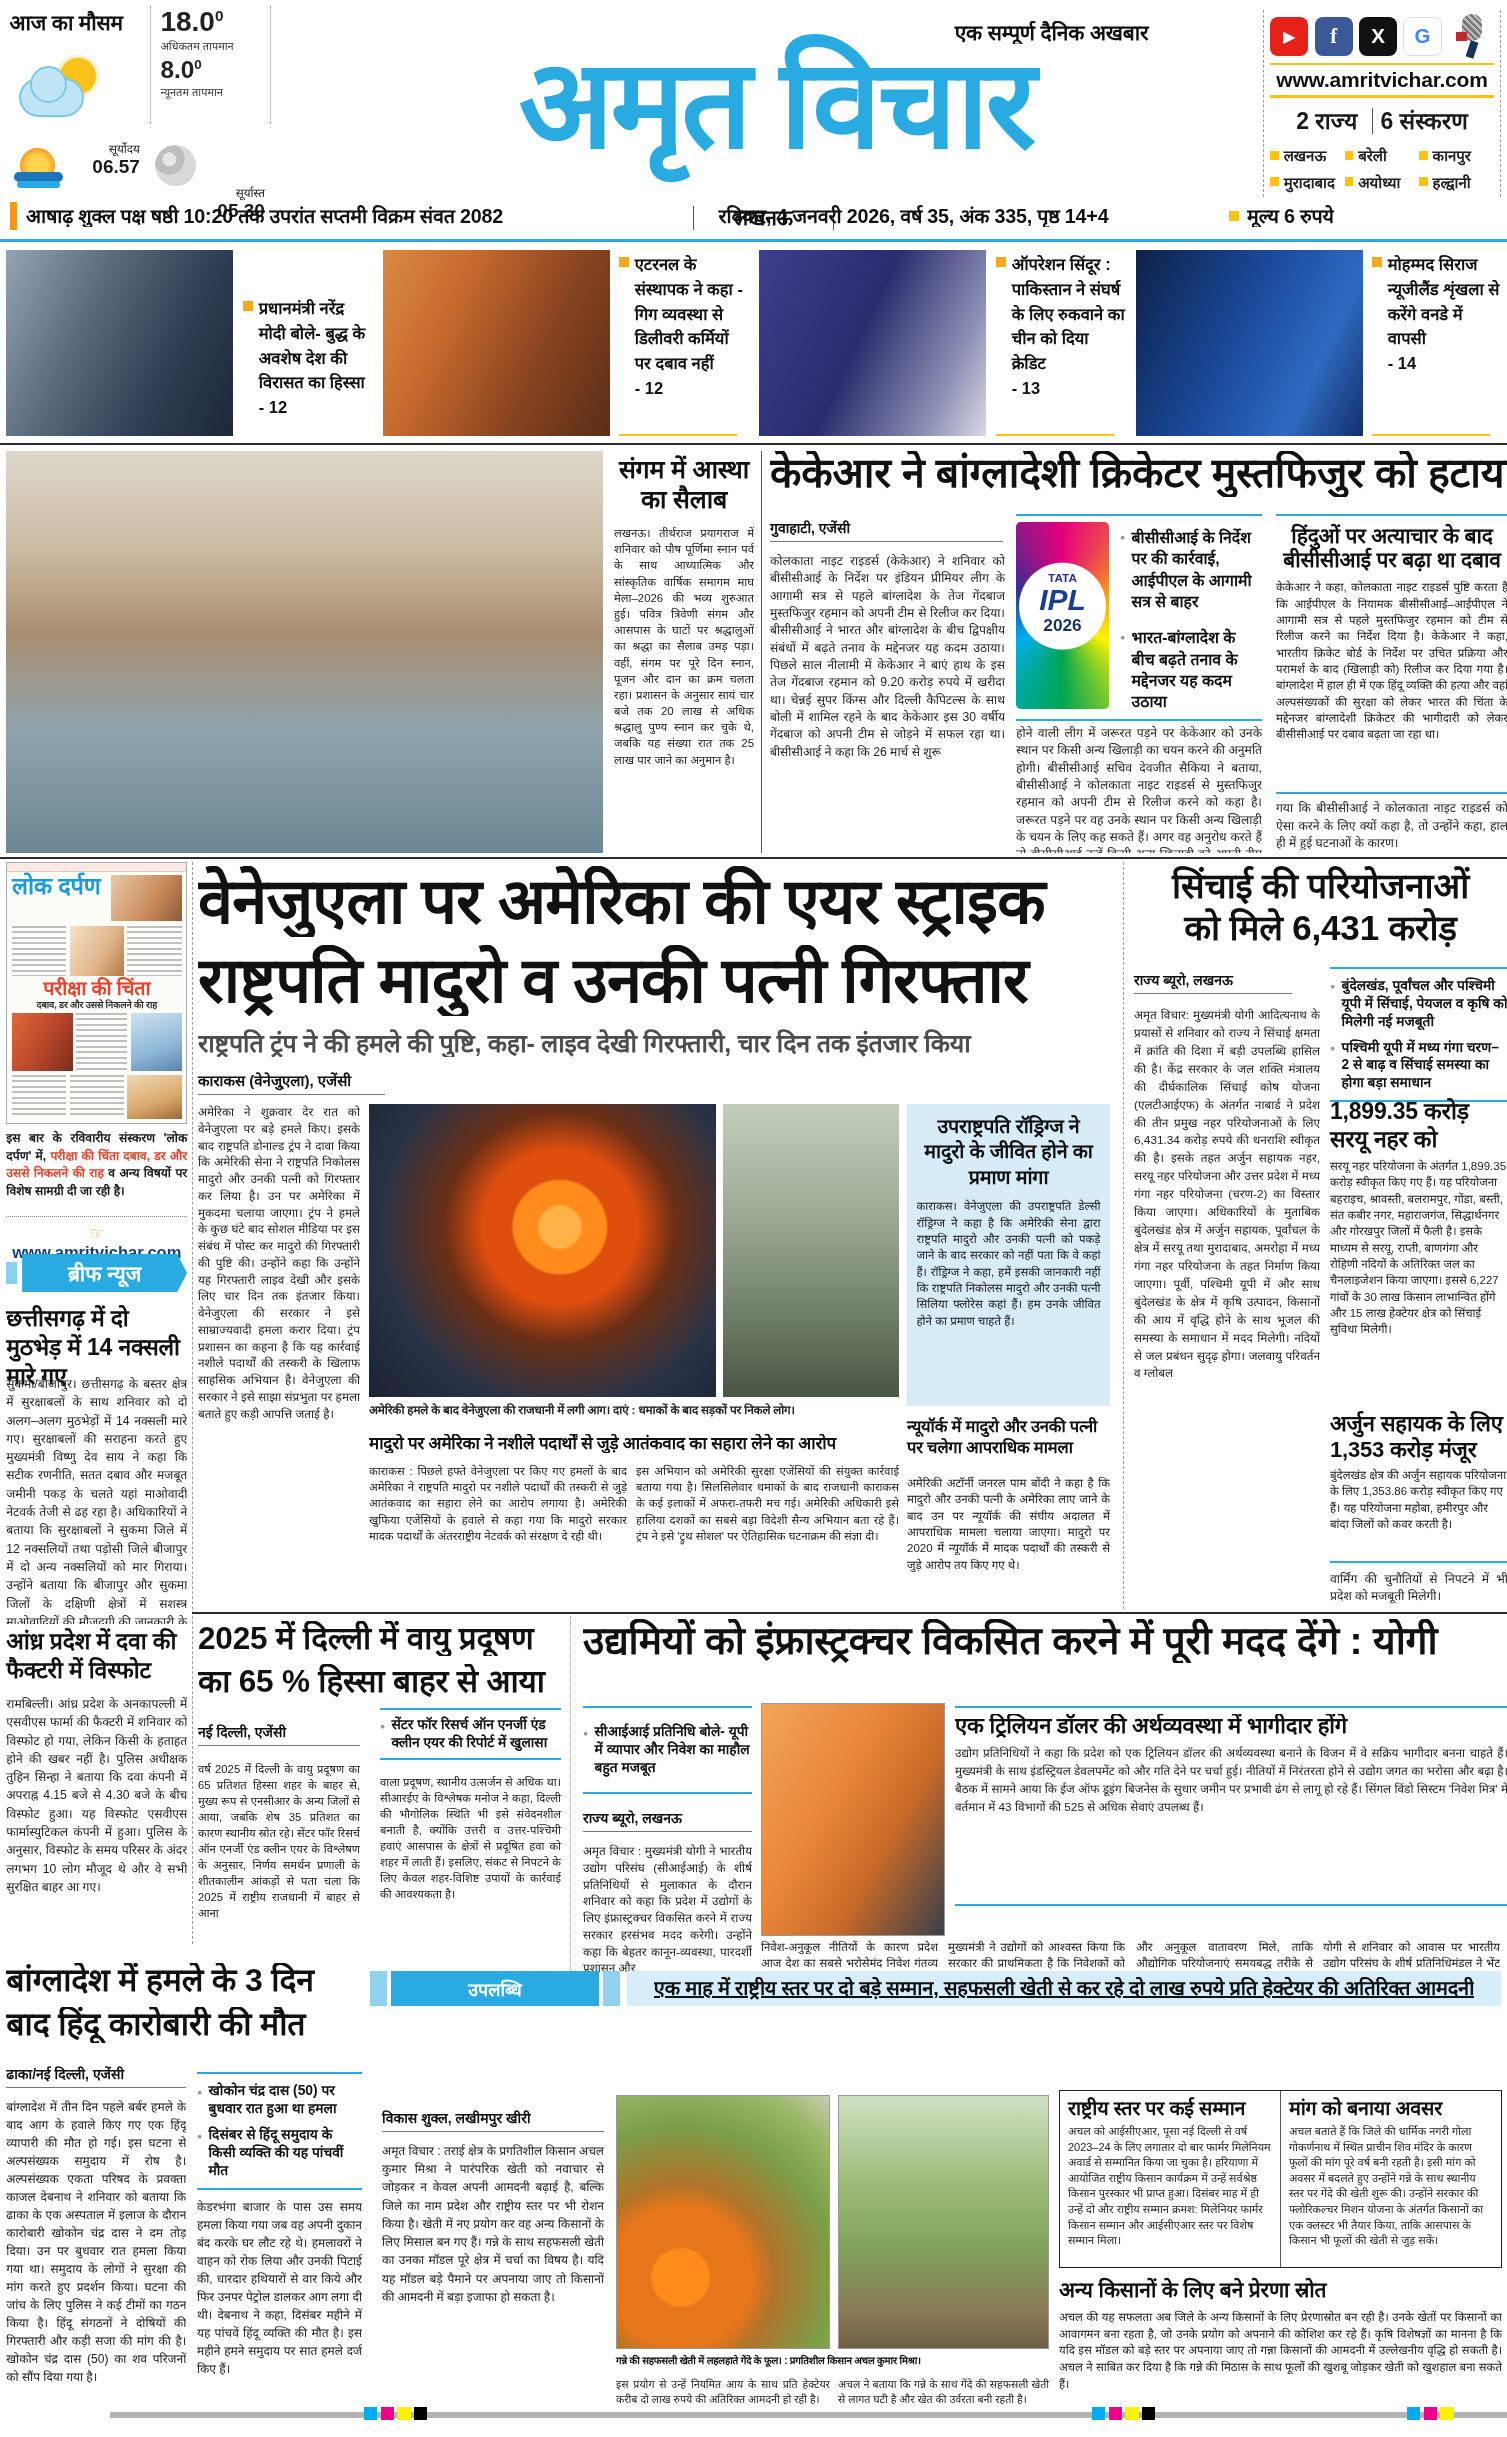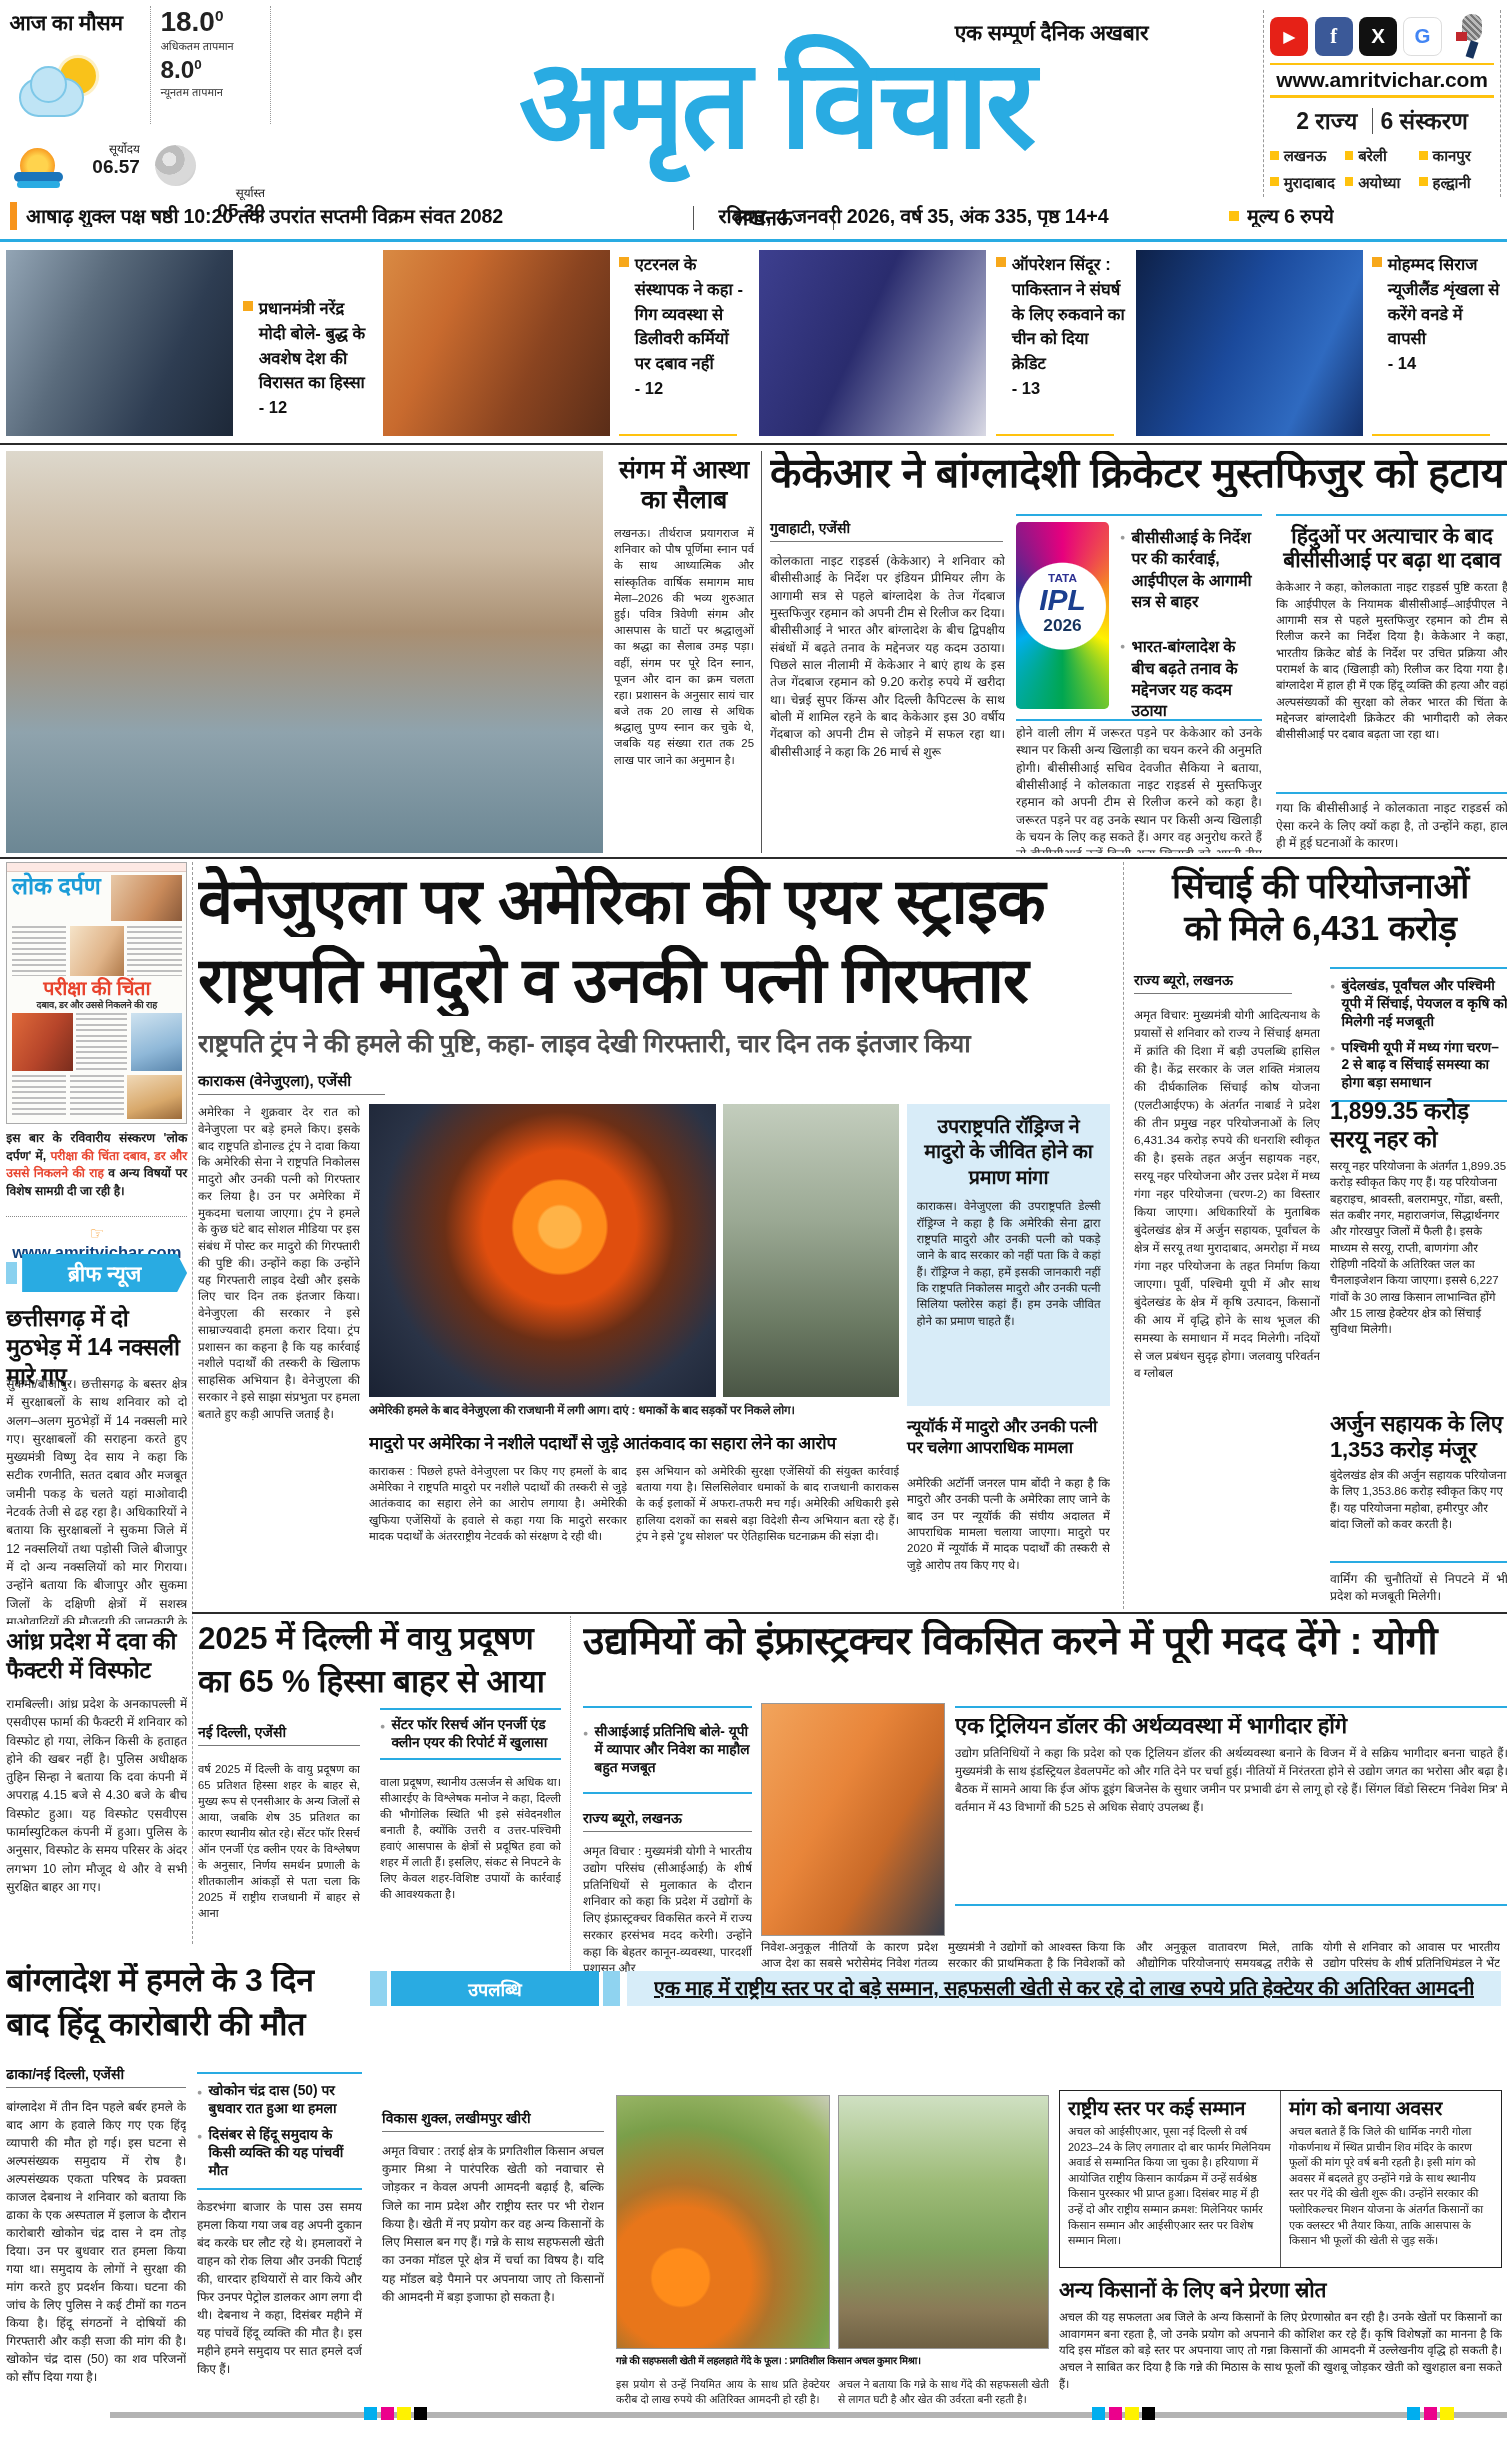--- a/index.html
+++ b/index.html
@@ -164,21 +164,21 @@
     <div class="abs" style="left:0;top:6.3px;width:93px;height:187px;background:
          radial-gradient(circle at 50% 45%,#ffffff 0 38%,transparent 39%),
          conic-gradient(#e6007e,#f7941d,#fff200,#00a651,#00aeef,#2e3192,#e6007e);border-radius:4.7px;">
       <div class="abs center" style="left:0;top:49px;width:93px;">
         <div style="font-size:11.8px;font-weight:bold;color:#2e3192;">TATA</div>
         <div style="font-size:30px;font-weight:bold;font-style:italic;color:#1b3f8f;line-height:1;">IPL</div>
         <div style="font-size:17.3px;font-weight:bold;color:#16335e;">2026</div>
       </div>
     </div>
     <div class="abs" style="left:104px;top:11px;width:140px;">
-      <div class="blt" style="font-size:15.8px;line-height:1.35;margin-bottom:24px;">बीसीसीआई के निर्देश पर की कार्रवाई,  आईपीएल के आगामी सत्र से बाहर</div>
+      <div class="blt" style="font-size:15.8px;line-height:1.35;margin-bottom:15px;">बीसीसीआई के निर्देश पर की कार्रवाई,  आईपीएल के आगामी सत्र से बाहर</div>
       <div class="blt" style="font-size:15.8px;line-height:1.35;">भारत-बांग्लादेश के बीच बढ़ते तनाव के मद्देनजर यह कदम उठाया</div>
     </div>
   </div>
   <div class="abs bodytxt" style="left:1016px;top:725px;width:246px;height:128px;font-size:12.2px;">होने वाली लीग में जरूरत पड़ने पर केकेआर को उनके स्थान पर किसी अन्य खिलाड़ी का चयन करने की अनुमति होगी। बीसीसीआई सचिव देवजीत सैकिया ने बताया, बीसीसीआई ने कोलकाता नाइट राइडर्स से मुस्तफिजुर रहमान को अपनी टीम से रिलीज करने को कहा है। जरूरत पड़ने पर वह उनके स्थान पर किसी अन्य खिलाड़ी के चयन के लिए कह सकते हैं। अगर वह अनुरोध करते हैं तो बीसीसीआई उन्हें किसी अन्य खिलाड़ी को अपनी टीम से जोड़ने की अनुमति देगा। सैकिया से जब पूछा</div>
 
   <div class="abs" style="left:1276px;top:514px;width:232px;">
     <div class="blueline"></div>
     <div class="hl center" style="font-size:21px;margin:7.9px 0;">हिंदुओं पर अत्याचार के बाद बीसीसीआई पर बढ़ा था दबाव</div>
     <div class="bodytxt" style="font-size:11.5px;height:206px;">केकेआर ने कहा, कोलकाता नाइट राइडर्स पुष्टि करता है कि आईपीएल के नियामक बीसीसीआई–आईपीएल ने आगामी सत्र से पहले मुस्तफिजुर रहमान को टीम से रिलीज करने का निर्देश दिया है। केकेआर ने कहा, भारतीय क्रिकेट बोर्ड के निर्देश पर उचित प्रक्रिया और परामर्श के बाद (खिलाड़ी को) रिलीज कर दिया गया है। बांग्लादेश में हाल ही में एक हिंदू व्यक्ति की हत्या और वहां अल्पसंख्यकों की सुरक्षा को लेकर भारत की चिंता के मद्देनजर बांग्लादेशी क्रिकेटर की भागीदारी को लेकर बीसीसीआई पर दबाव बढ़ता जा रहा था।</div>
     <div class="blueline" style="margin-top:6.3px;"></div>

